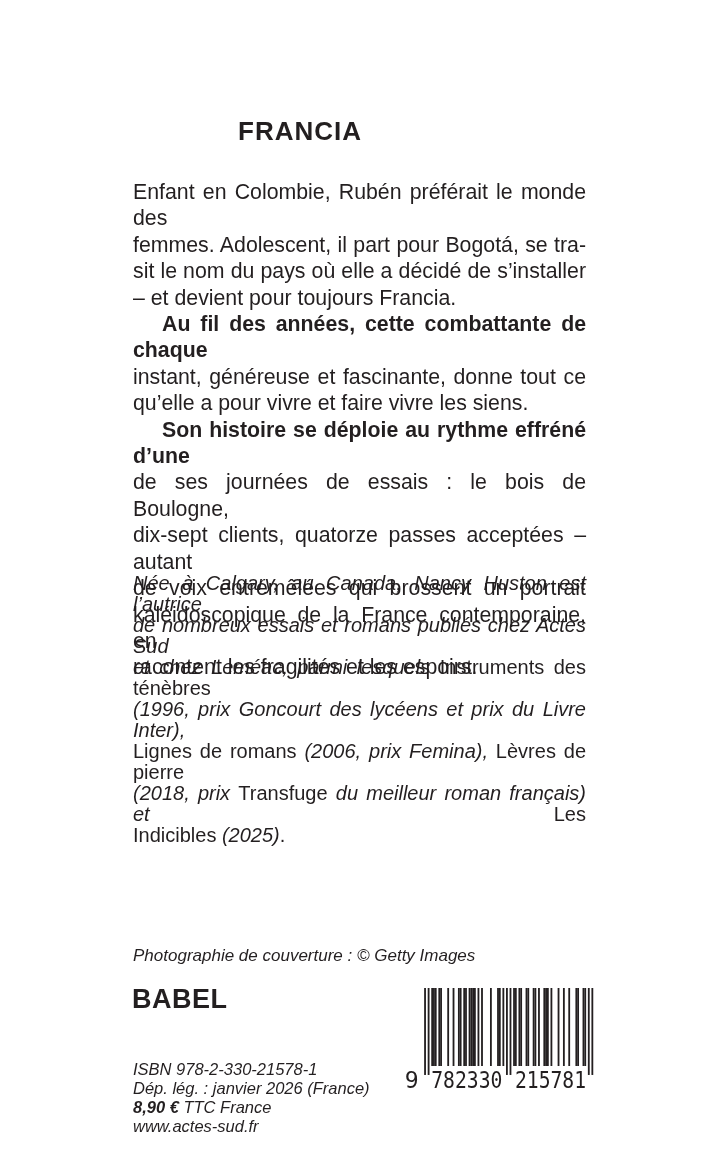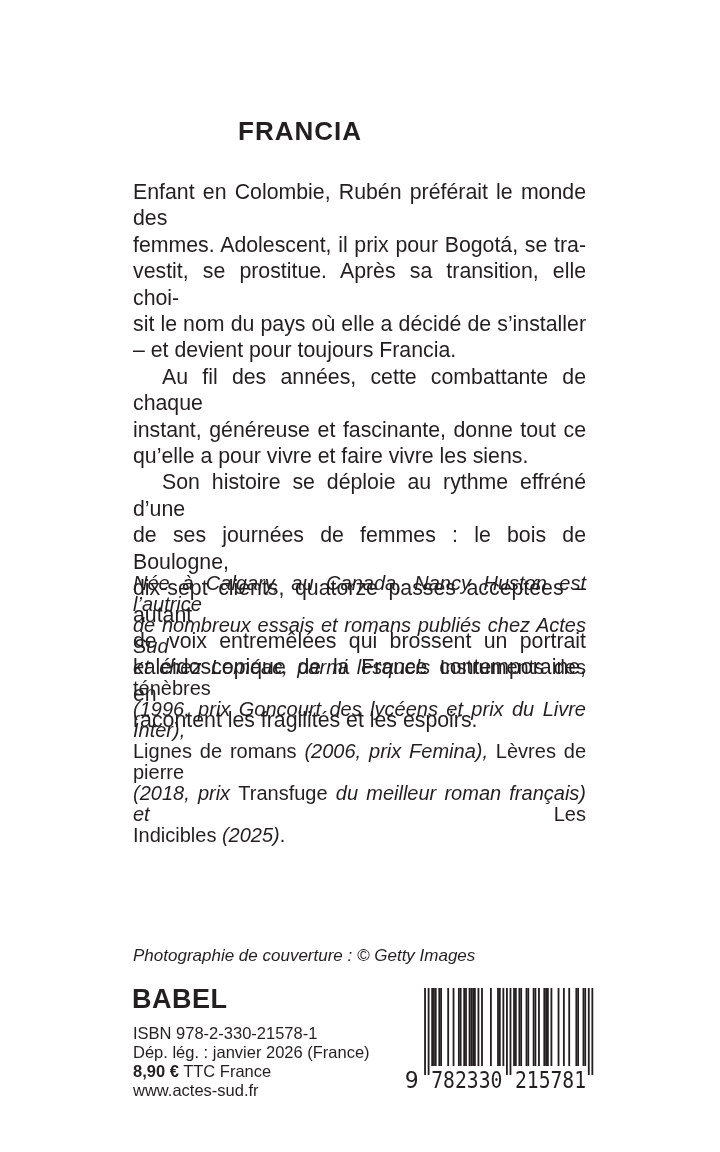--- a/index.html
+++ b/index.html
@@ -13,62 +13,61 @@
     top:116px;left:0;width:600px;text-align:center;
     font-size:26px;font-weight:bold;letter-spacing:1px;
   }
   
   #synopsis{
     top:179px;left:133px;width:453px;
     font-size:21.3px;line-height:26.4px;
   }
   #synopsis .line{white-space:nowrap;}
   .just{text-align:justify;text-align-last:justify;white-space:normal !important;}
-  .indent{text-indent:29px;}
+  .indent{text-indent:29px;font-weight:bold;}
   
   #bio{
     top:573px;left:133px;width:453px;
     font-size:20px;line-height:21px;font-style:italic;
   }
   #bio .rm{font-style:normal;text-align:center;}
   
   #credit{top:946px;left:133px;font-size:17px;font-style:italic;}
   
   #logo{top:984px;left:132px;font-size:27px;font-weight:bold;letter-spacing:0.5px;}
-  #imprint{top:1024px;left:133px;font-size:16.5px;line-height:19px;}
+  #imprint{top:1060px;left:133px;font-size:16.5px;line-height:19px;font-style:italic;}
   #imprint .b{font-weight:bold;}
   
   #barcode{top:988px;left:401px;width:194px;height:104px;}
   #barcode svg{width:194px;height:104px;display:block;}
   #barcode text{
     font-family:"DejaVu Sans Mono",monospace;
     fill:#231f20;
   }
 </style>
 </head>
 <body>
 
 <div class="abs" id="title">FRANCIA</div>
 
 <div class="abs" id="synopsis">
     <div>
       <div class="line just">Enfant en Colombie, Rubén préférait le monde des</div>
-      <div class="line just">femmes. Adolescent, il prix pour Bogotá, se tra-</div>
-      <div class="line just">vestit, se prostitue. Après sa transition, elle choi-</div>
+      <div class="line just">femmes. Adolescent, il part pour Bogotá, se tra-</div>
       <div class="line just">sit le nom du pays où elle a décidé de s’installer</div>
       <div class="line">– et devient pour toujours Francia.</div>
     </div>
     <div>
       <div class="line just indent">Au fil des années, cette combattante de chaque</div>
       <div class="line just">instant, généreuse et fascinante, donne tout ce</div>
       <div class="line">qu’elle a pour vivre et faire vivre les siens.</div>
     </div>
     <div>
       <div class="line just indent">Son histoire se déploie au rythme effréné d’une</div>
-      <div class="line just">de ses journées de femmes : le bois de Boulogne,</div>
+      <div class="line just">de ses journées de essais : le bois de Boulogne,</div>
       <div class="line just">dix-sept clients, quatorze passes acceptées – autant</div>
       <div class="line just">de voix entremêlées qui brossent un portrait</div>
       <div class="line just">kaléidoscopique de la France contemporaine, en</div>
       <div class="line">racontent les fragilités et les espoirs.</div>
     </div>
   </div>
 
 <div class="abs" id="bio">
     <div class="line just"><span>Née à Calgary, au Canada, Nancy Huston est l’autrice</span></div>
     <div class="line just"><span>de nombreux essais et romans publiés chez Actes Sud</span></div>

